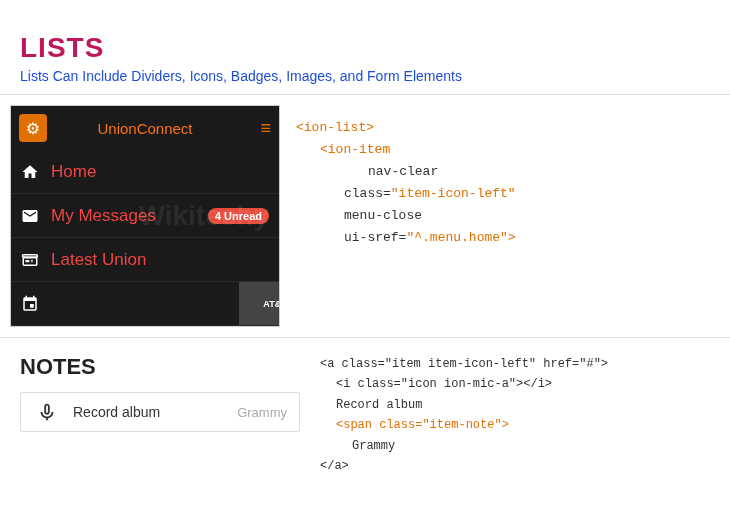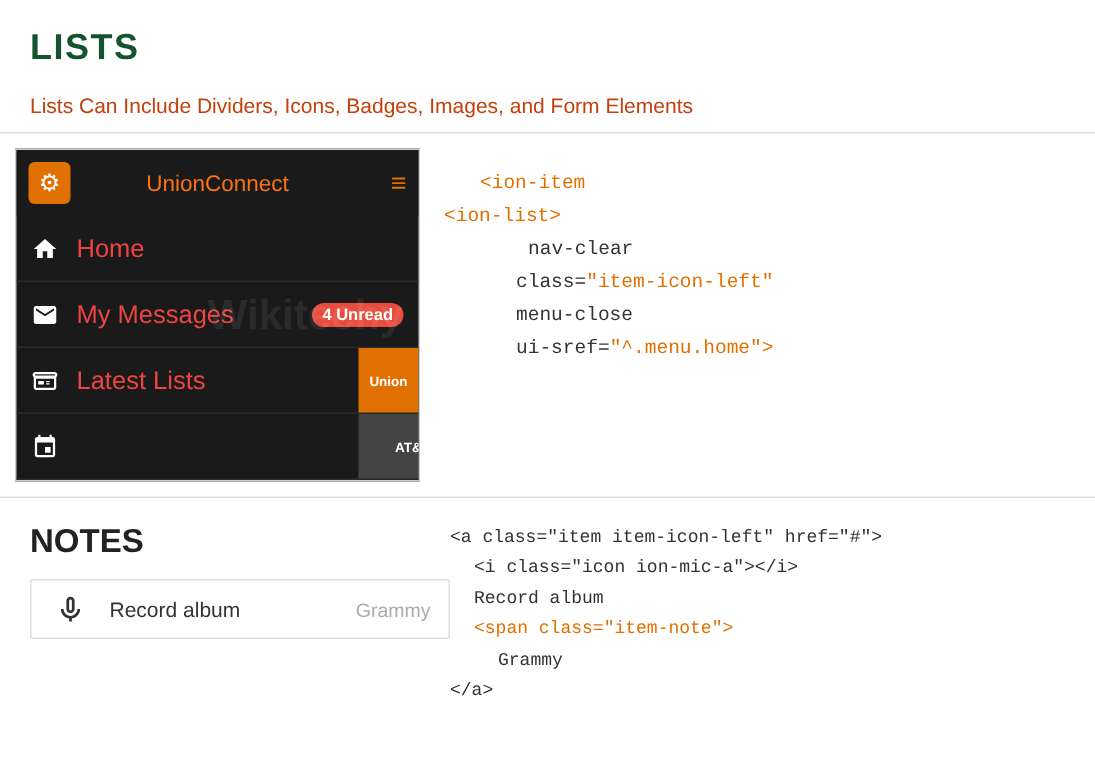--- a/index.html
+++ b/index.html
@@ -10,30 +10,31 @@
       width: 730px;
       min-height: 518px;
     }
 
     
     .page-header {
       padding: 18px 20px 10px 20px;
       border-bottom: 1px solid #ddd;
     }
     .page-title {
-      font-size: 24px;
+      font-size: 28px;
       font-weight: 900;
-      color: #14532d;
+      color: #be185d;
       letter-spacing: 1px;
       text-transform: uppercase;
+      margin-top: 14px;
     }
     .page-subtitle {
       font-size: 14px;
-      color: #c2410c;
-      margin-top: 16px;
+      color: #1d4ed8;
+      margin-top: 4px;
     }
 
     
     .demo-section {
       display: flex;
       padding: 10px 0 10px 10px;
       border-bottom: 1px solid #e0e0e0;
       min-height: 190px;
     }
 
@@ -170,20 +171,21 @@
       font-size: 28px;
       font-weight: 900;
       pointer-events: none;
       z-index: 0;
     }
 
     
     .notes-section {
       padding: 16px 20px 10px 20px;
       display: flex;
+      gap: 20px;
       align-items: flex-start;
       justify-content: center;
     }
     .notes-left {
       width: 280px;
       flex-shrink: 0;
     }
     .notes-title {
       font-size: 22px;
       font-weight: 900;
@@ -265,49 +267,46 @@
       <span class="app-list-label">My Messages</span>
       <span class="app-list-badge">4 Unread</span>
     </div>
 
     <div class="app-list-item">
       <span class="app-list-icon">
         <svg width="18" height="18" viewBox="0 0 24 24" fill="white">
             <path d="M1 6.5C1 5.12 2.12 4 3.5 4h17C21.88 4 23 5.12 23 6.5c0 .83-.4 1.56-1 2.03V18c0 1.1-.9 2-2 2H4c-1.1 0-2-.9-2-2V8.53C1.4 8.06 1 7.33 1 6.5zm2 0c0 .28.22.5.5.5h17c.28 0 .5-.22.5-.5S20.78 6 20.5 6h-17c-.28 0-.5.22-.5.5zM4 10v8h16v-8H4zm2 2h5v3H6v-3zm7 0h3v1h-3v-1zm0 2h3v1h-3v-1z"></path>
           </svg>
       </span>
-      <span class="app-list-label">Latest Lists</span>
-      <div class="app-list-side">
-        <div class="side-orange">Union</div>
-      </div>
+      <span class="app-list-label">Latest Union</span>
     </div>
 
     <div class="app-list-item">
       <span class="app-list-icon">
         <svg width="18" height="18" viewBox="0 0 24 24" fill="white">
             <path d="M17 12h-5v5h5v-5zM16 1v2H8V1H6v2H5c-1.11 0-1.99.9-1.99 2L3 19c0 1.1.89 2 2 2h14c1.1 0 2-.9 2-2V5c0-1.1-.9-2-2-2h-1V1h-2zm3 18H5V8h14v11z"></path>
           </svg>
       </span>
       <div class="app-list-side">
         <div class="side-dark">AT&amp;T</div>
       </div>
     </div>
 
     <div class="watermark">Wikitechy</div>
   </div>
 
   <div class="code-panel">
     <div>
+      <span class="code-tag">&lt;ion-list&gt;</span>
+    </div>
+    <div>
       <span style="margin-left:24px" class="code-tag">&lt;ion-item</span>
     </div>
     <div>
-      <span class="code-tag">&lt;ion-list&gt;</span>
-    </div>
-    <div>
-      <span style="margin-left:56px" class="code-plain">nav-clear</span>
+      <span style="margin-left:72px" class="code-plain">nav-clear</span>
     </div>
     <div>
       <span style="margin-left:48px" class="code-attr">class=<span class="code-val">"item-icon-left"</span></span>
     </div>
     <div>
       <span style="margin-left:48px" class="code-plain">menu-close</span>
     </div>
     <div>
       <span style="margin-left:48px" class="code-attr">ui-sref=<span class="code-val">"^.menu.home"&gt;</span></span>
     </div>

